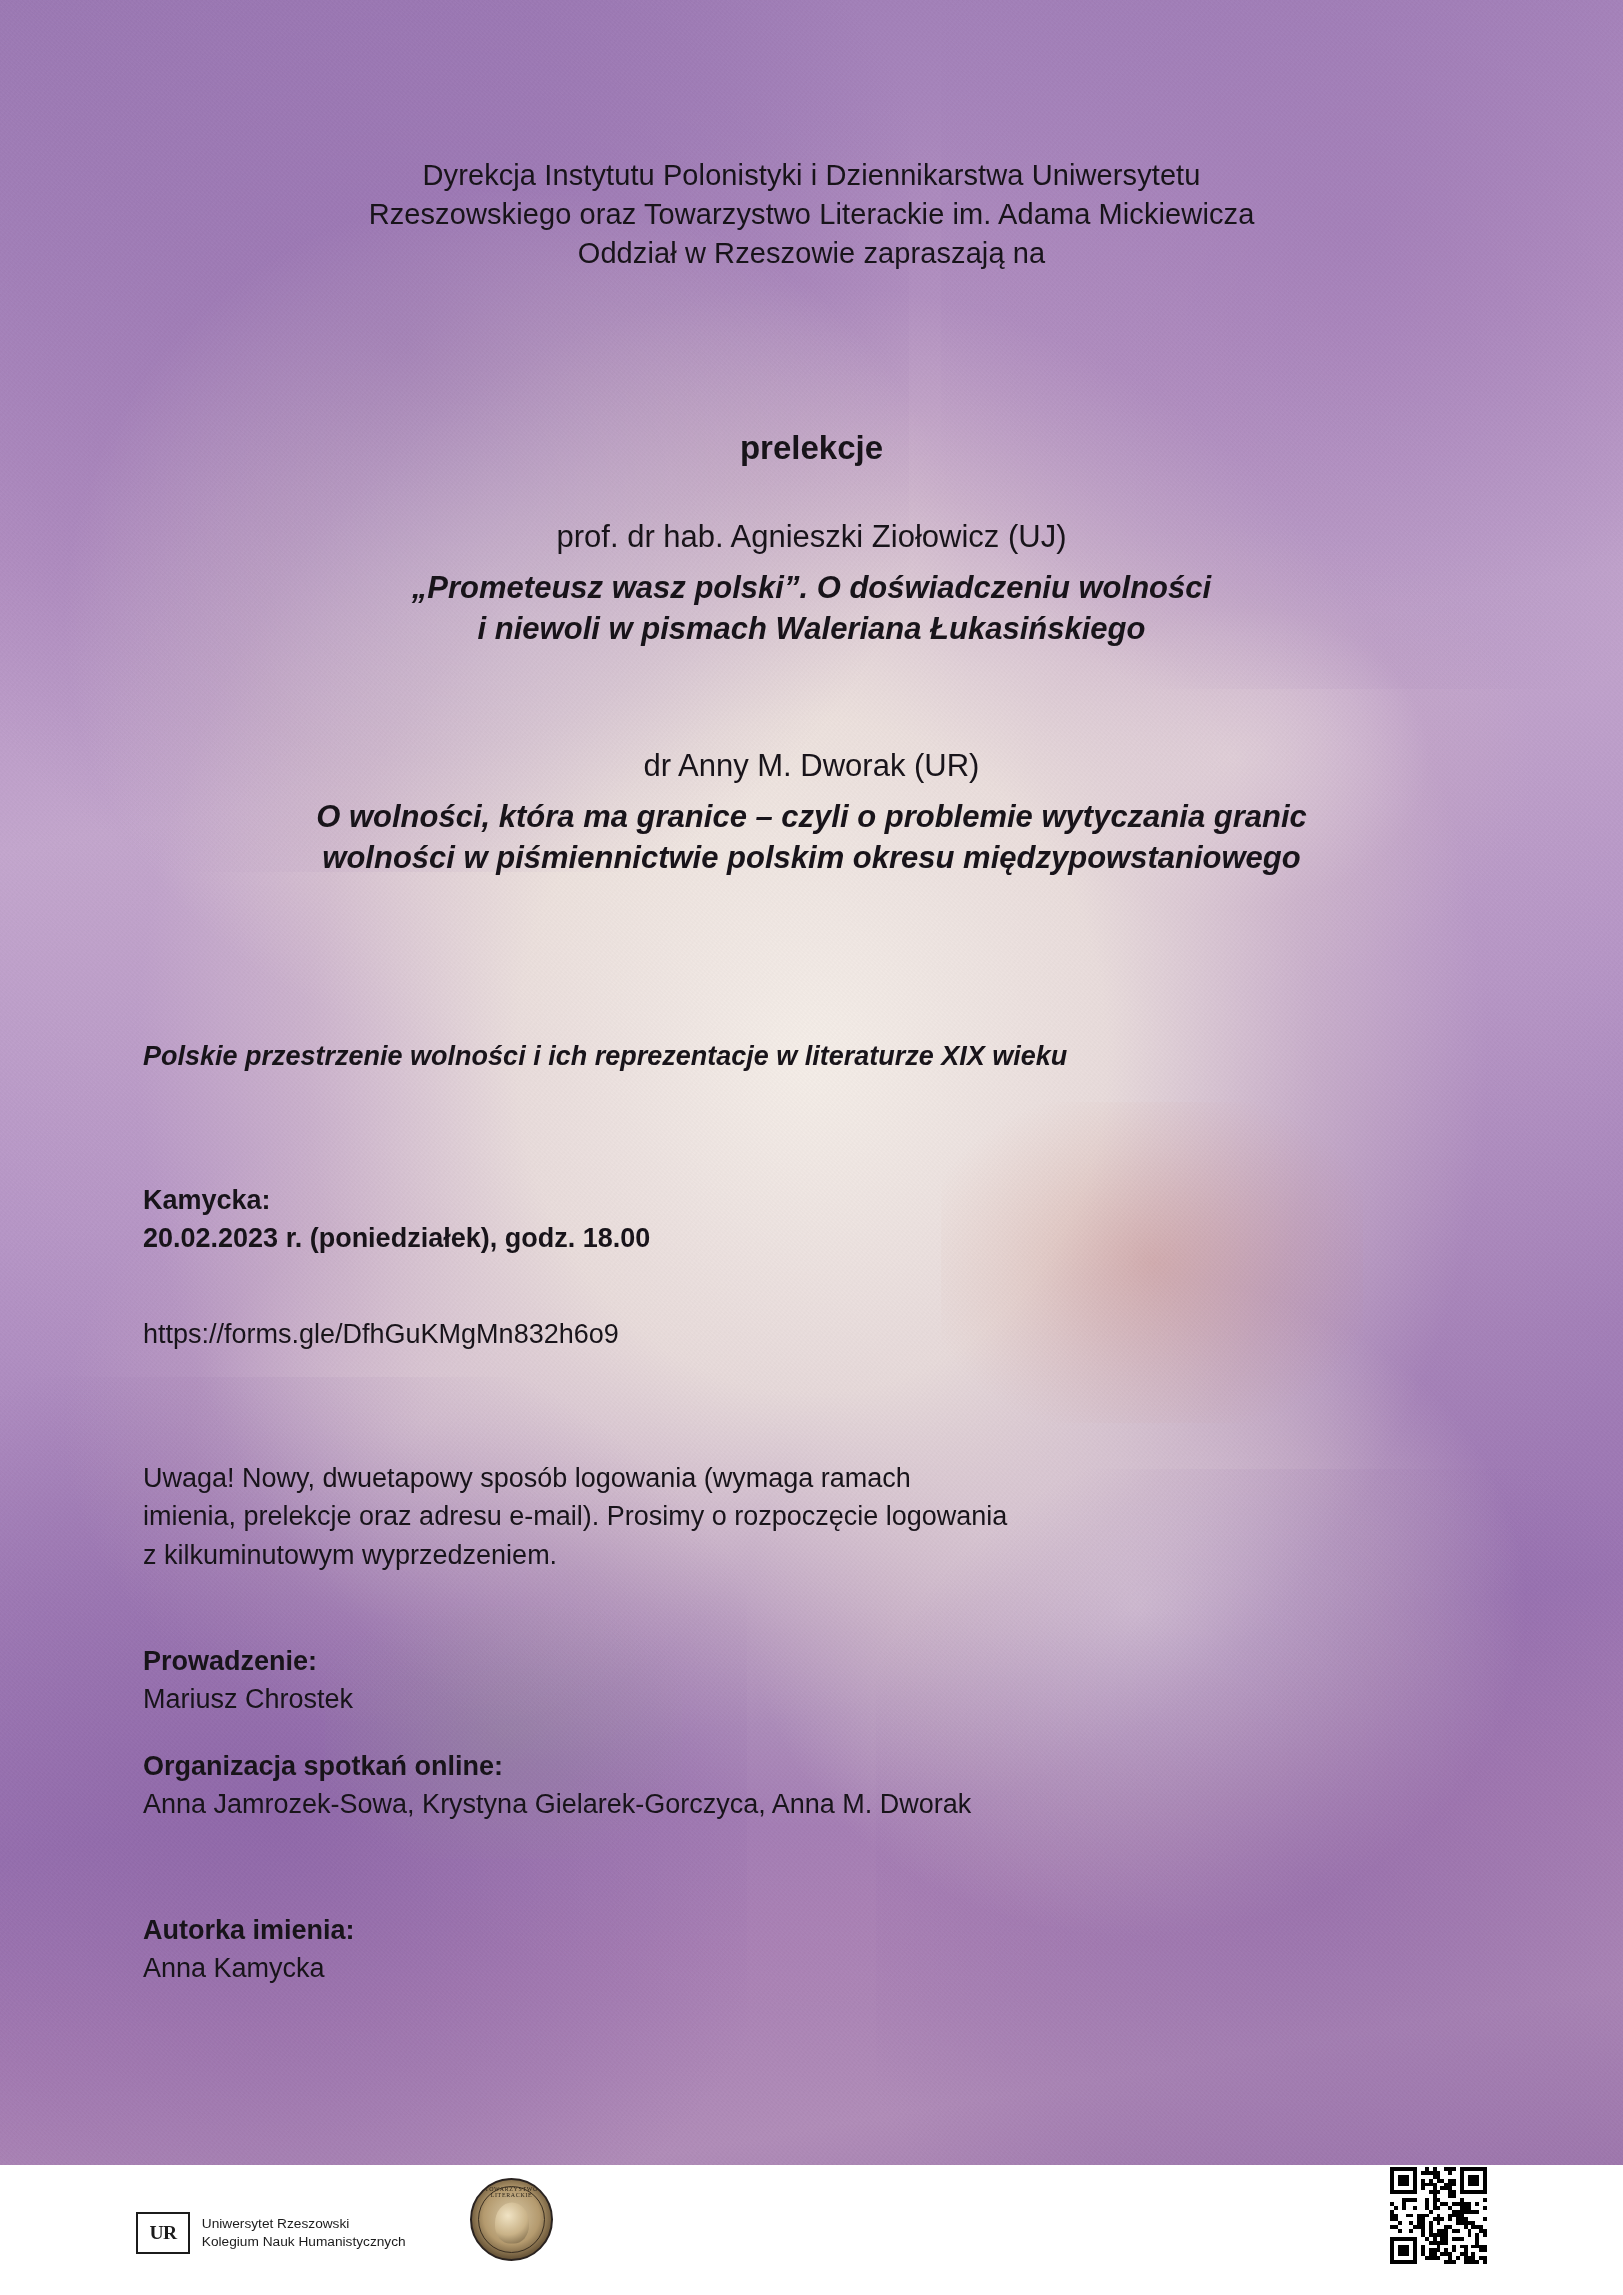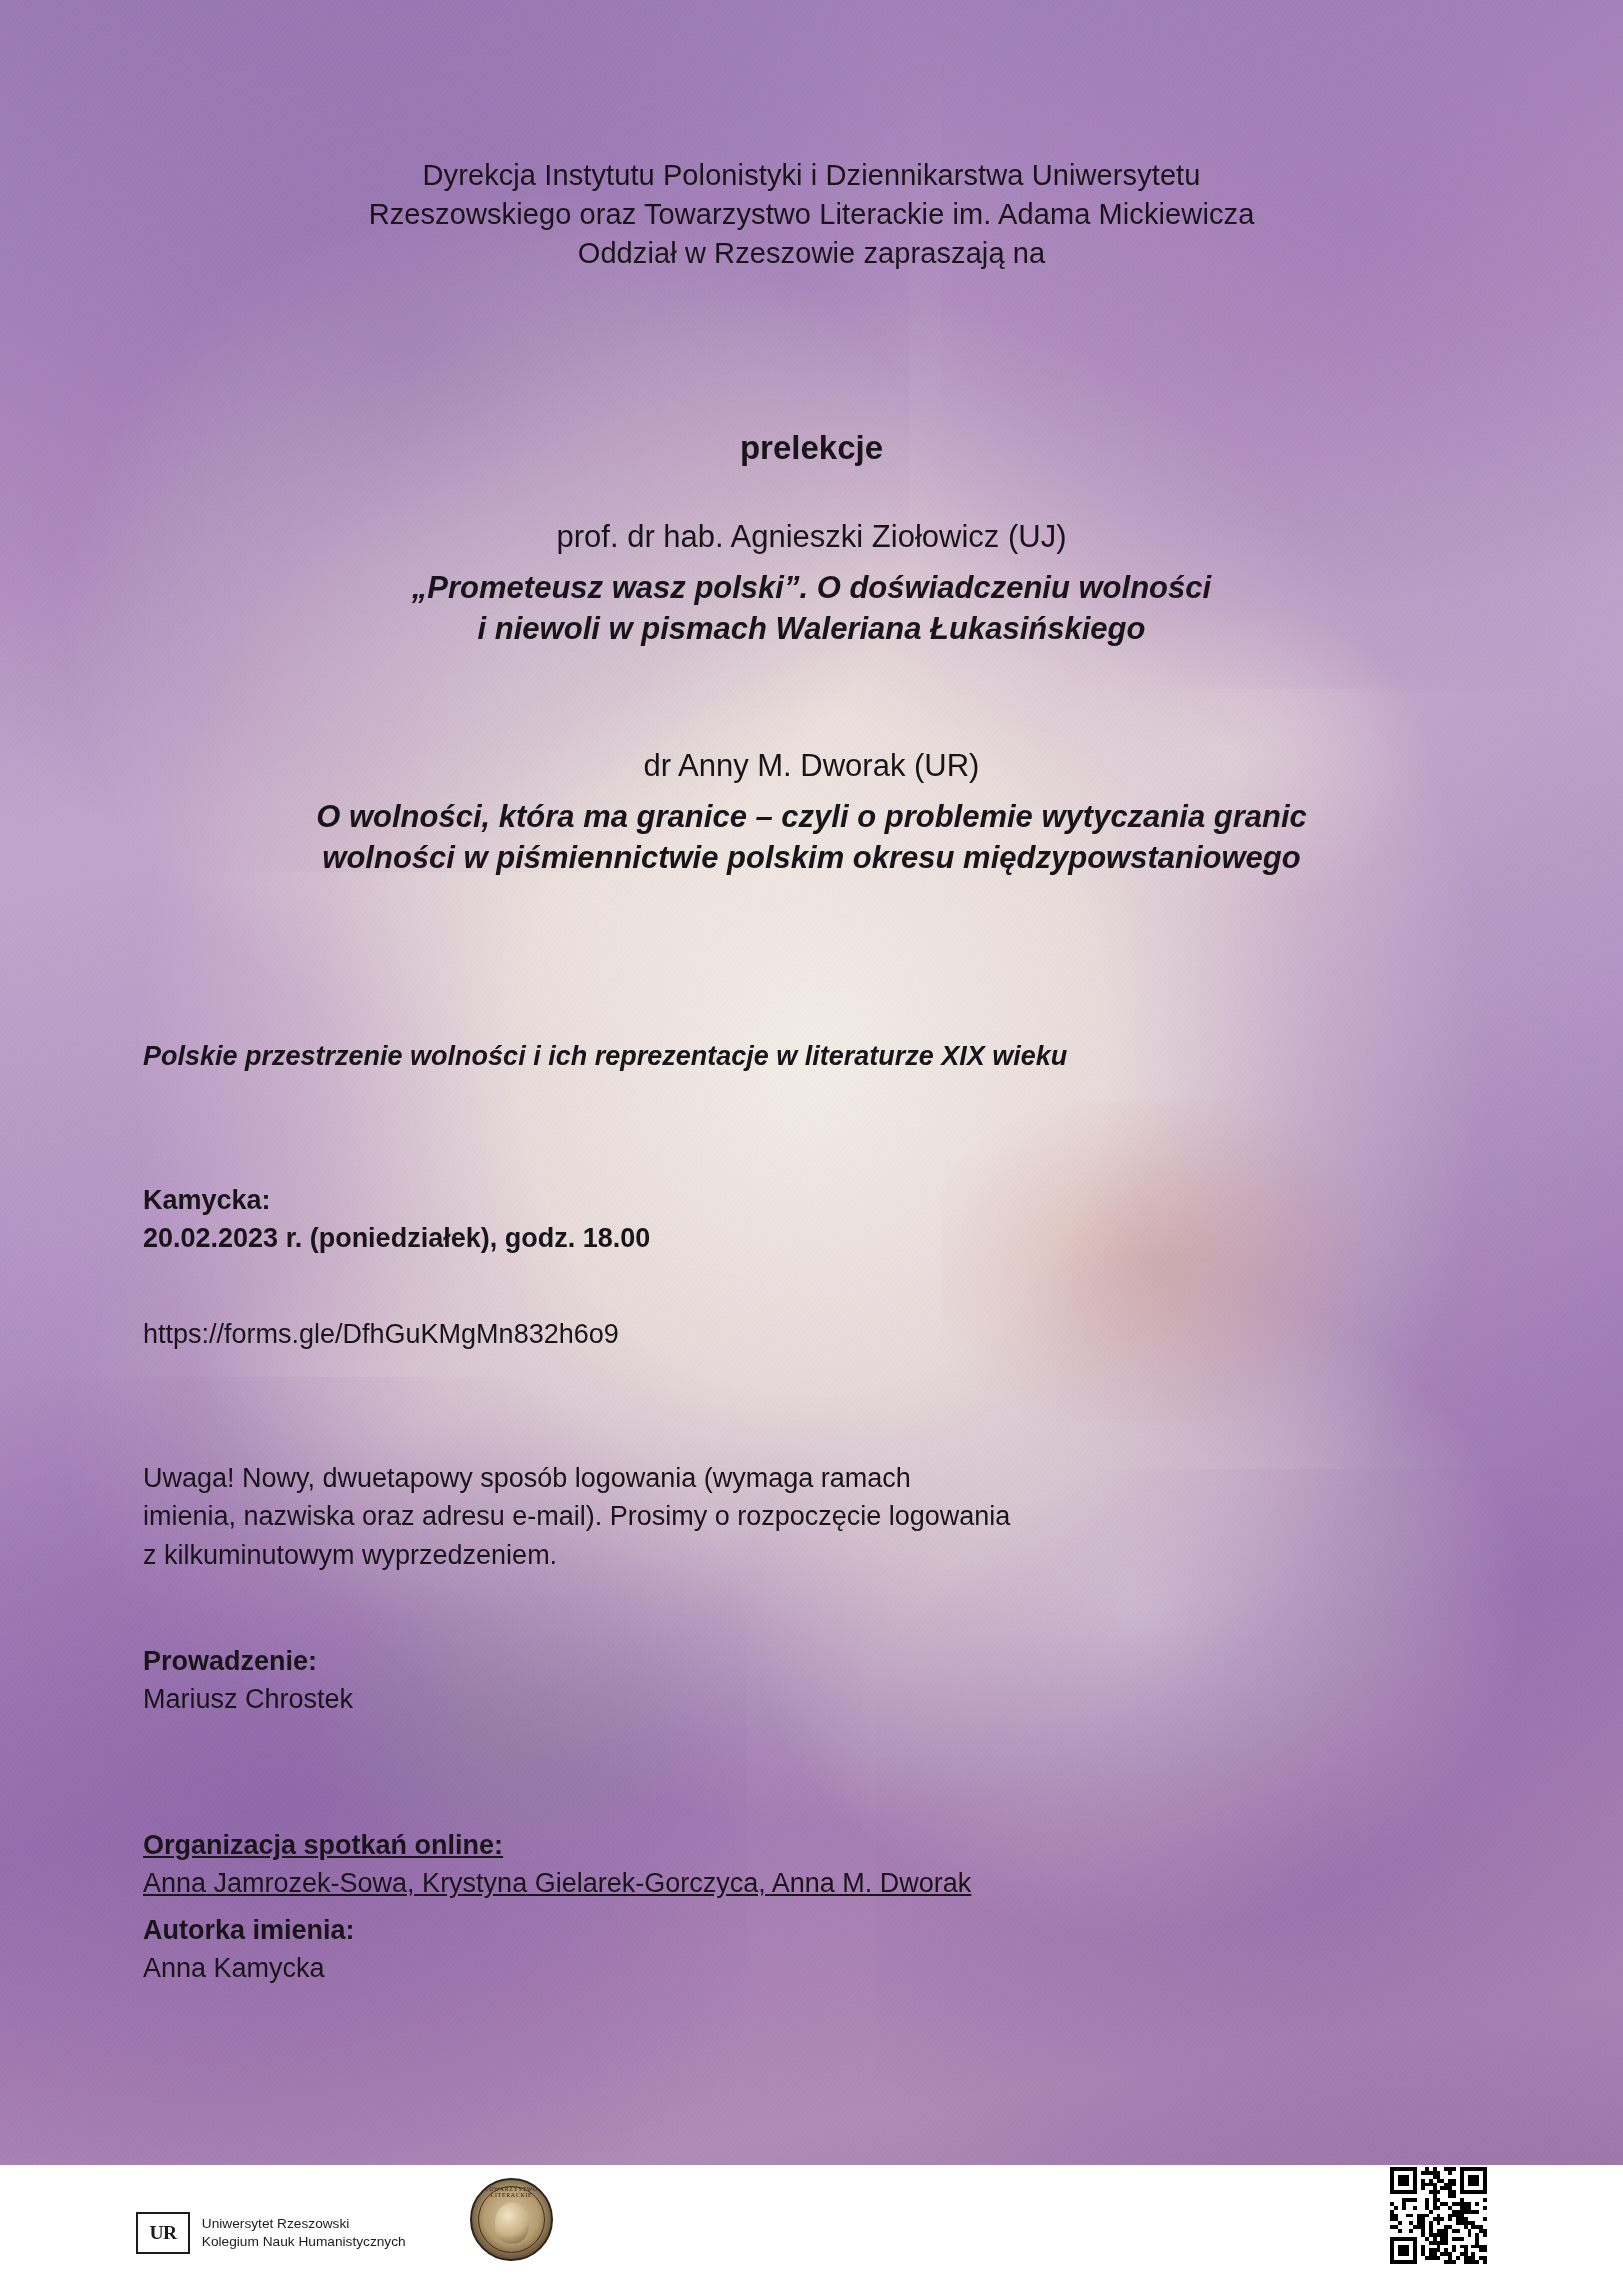--- a/index.html
+++ b/index.html
@@ -155,21 +155,21 @@
     left: 143px;
     width: 1374px;
     font-size: 27px;
     line-height: 1.42;
   }
   .b-series { top: 1037px; }
   .b-termin { top: 1181px; }
   .b-form   { top: 1315px; }
   .b-uwaga  { top: 1459px; }
   .b-prow   { top: 1642px; }
-  .b-org    { top: 1826px; text-decoration: underline; }
+  .b-org    { top: 1747px; }
   .b-autor  { top: 1911px; }
 
   .bold { font-weight: bold; }
   .ital { font-style: italic; font-weight: bold; }
   .line { white-space: nowrap; }
 
   
   .logo-ur {
     position: absolute;
     left: 136px;
@@ -301,21 +301,21 @@
       <div class="bold line">Kamycka:</div>
       <div class="bold line">20.02.2023 r. (poniedziałek), godz. 18.00</div>
     </div>
 
     <div class="body-block b-form">
       <div class="line">https://forms.gle/DfhGuKMgMn832h6o9</div>
     </div>
 
     <div class="body-block b-uwaga">
       <div class="line">Uwaga! Nowy, dwuetapowy sposób logowania (wymaga ramach</div>
-      <div class="line">imienia, nazwiska oraz adresu e-mail). Prosimy o rozpoczęcie logowania</div>
+      <div class="line">imienia, prelekcje oraz adresu e-mail). Prosimy o rozpoczęcie logowania</div>
       <div class="line">z kilkuminutowym wyprzedzeniem.</div>
     </div>
 
     <div class="body-block b-prow">
       <div class="bold line">Prowadzenie:</div>
       <div class="line">Mariusz Chrostek</div>
     </div>
 
     <div class="body-block b-org">
       <div class="bold line">Organizacja spotkań online:</div>

